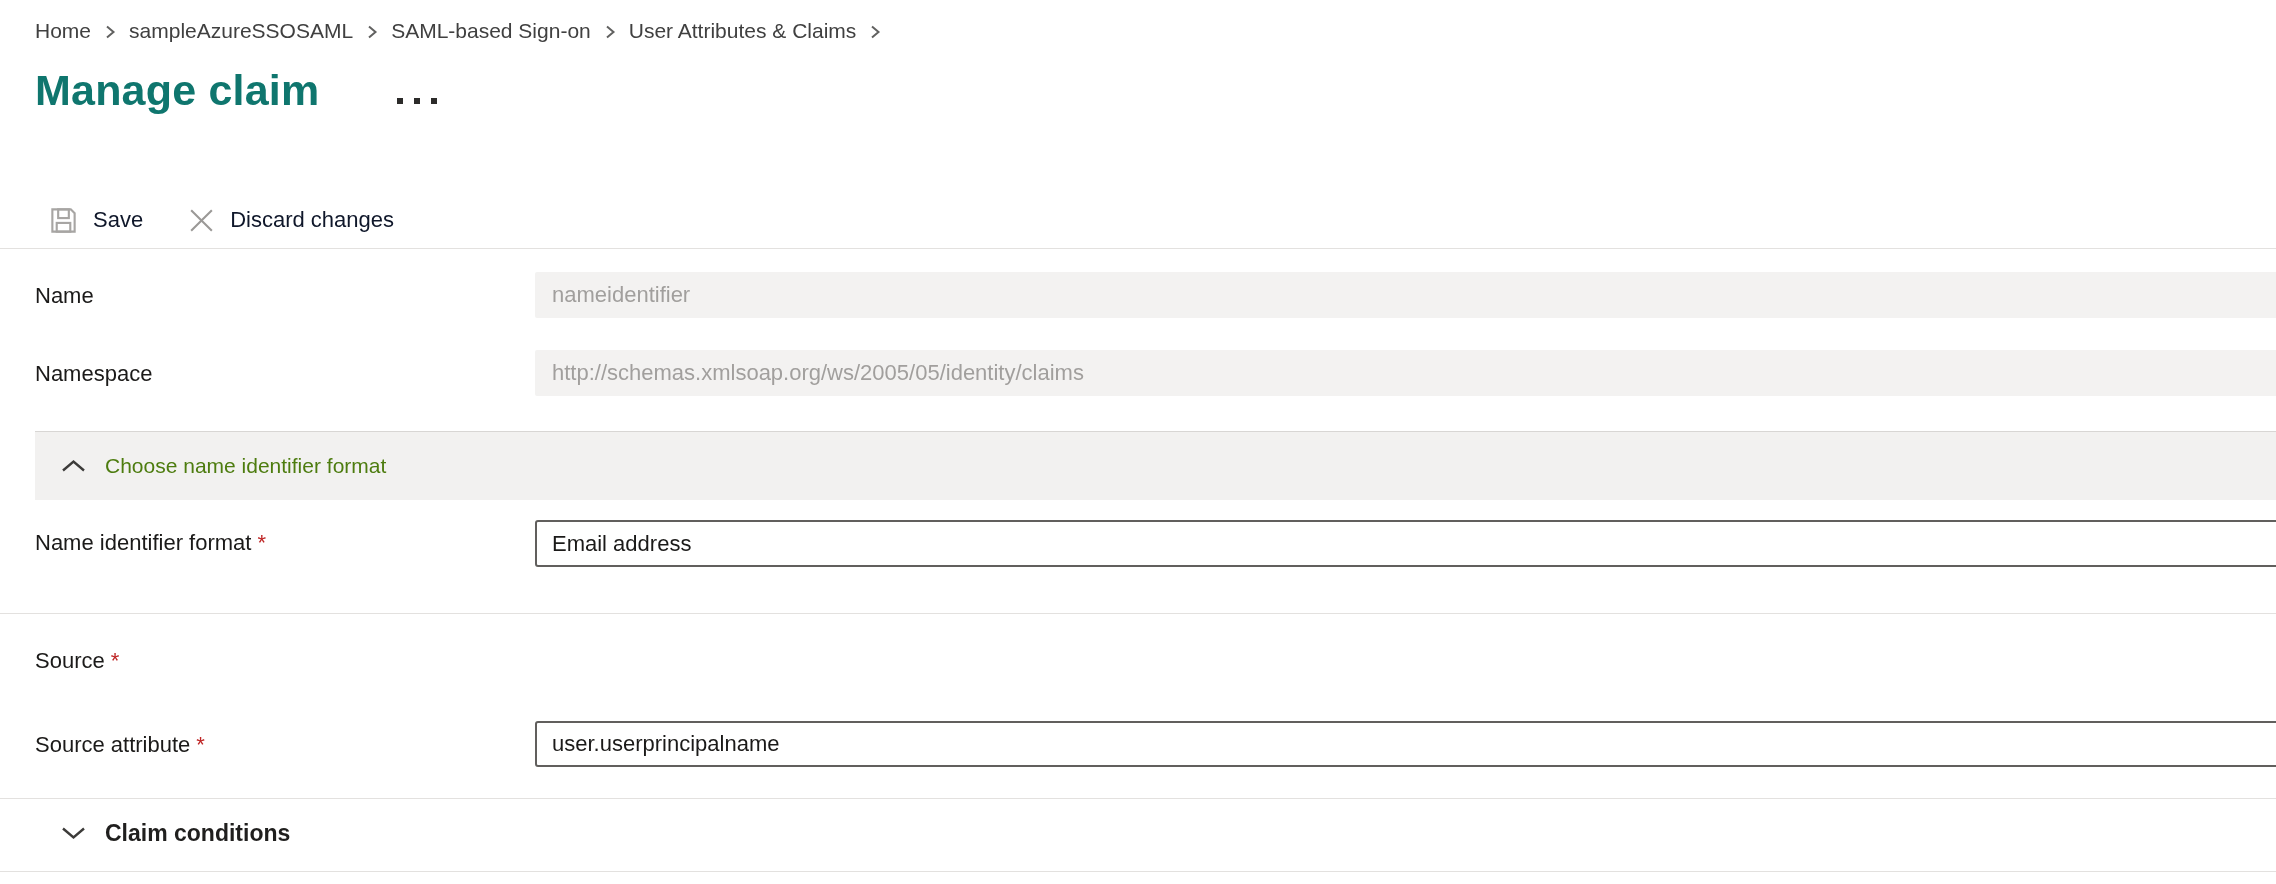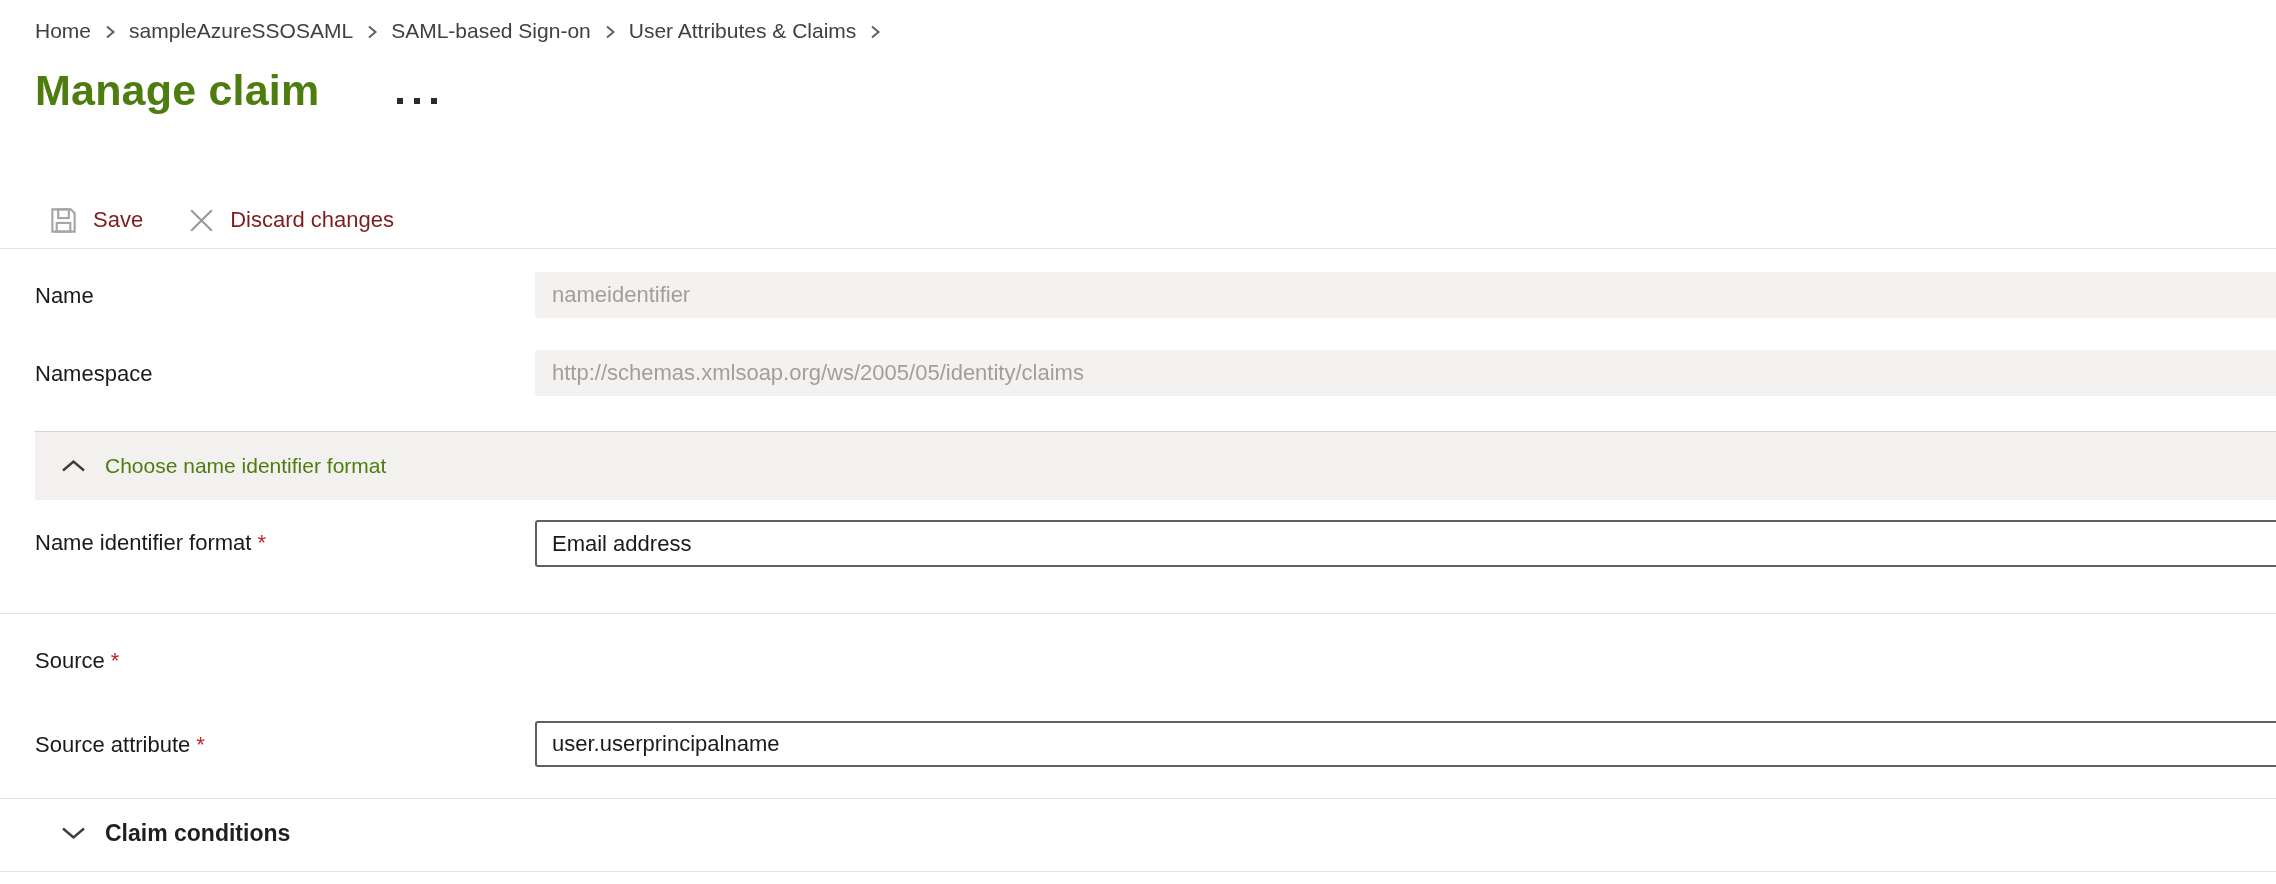--- a/index.html
+++ b/index.html
@@ -6,27 +6,27 @@
   html,body { width:2276px; height:884px; overflow:hidden; background:#fff; }
   body { font-family:"Liberation Sans","DejaVu Sans",sans-serif; color:#1b1a19; }
   .screen { position:relative; width:2276px; height:884px; background:#fff; overflow:hidden; }
 
   
   .breadcrumb { position:absolute; left:35px; top:16px; display:flex; align-items:center; gap:13px; font-size:21px; line-height:30px; white-space:nowrap; }
   .crumb { color:#404040; text-decoration:none; cursor:pointer; }
   .crumb-sep { display:flex; align-items:center; margin-top:2px; }
 
   
-  .page-title { position:absolute; left:35px; top:66px; font-size:43px; font-weight:700; color:#4d7c0f; letter-spacing:0.2px; }
+  .page-title { position:absolute; left:35px; top:66px; font-size:43px; font-weight:700; color:#0f766e; letter-spacing:0.2px; }
   .ellipsis-btn { position:absolute; left:393px; top:94px; display:flex; gap:11px; cursor:pointer; padding:4px; }
   .ellipsis-btn .dot { width:6px; height:6px; background:#2c2b2a; }
 
   
   .toolbar { position:absolute; left:48px; top:196px; height:48px; display:flex; align-items:center; gap:44px; }
-  .tb-btn { display:flex; align-items:center; gap:14px; color:#7f1d1d; font-size:22px; cursor:default; }
+  .tb-btn { display:flex; align-items:center; gap:14px; color:#0f172a; font-size:22px; cursor:default; }
   .tb-btn svg { display:block; }
 
   .divider { position:absolute; left:0; right:0; height:1px; background:#e3e1df; }
 
   
   .field-label { position:absolute; left:35px; font-size:22px; line-height:28px; color:#1b1a19; white-space:nowrap; }
   .req { color:#bf2626; margin-left:6px; }
 
   .input-disabled { position:absolute; left:535px; right:-10px; height:46px; background:#f3f2f1; border-radius:2px; display:flex; align-items:center; padding-left:17px; font-size:22px; color:#a19f9d; }
   .select-box { position:absolute; left:535px; right:-10px; height:47px; background:#fff; border:2px solid #615f5d; border-radius:3px; display:flex; align-items:center; padding-left:15px; font-size:22px; color:#1b1a19; cursor:pointer; }

